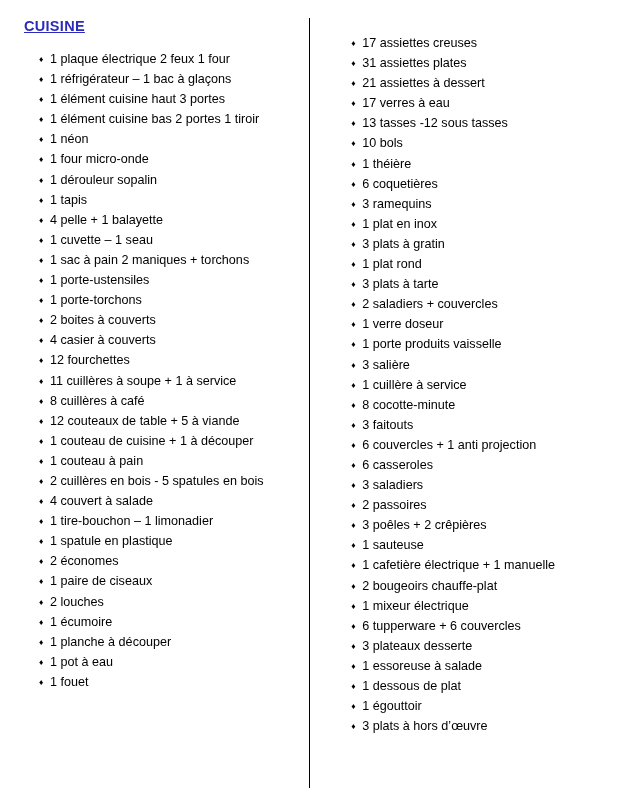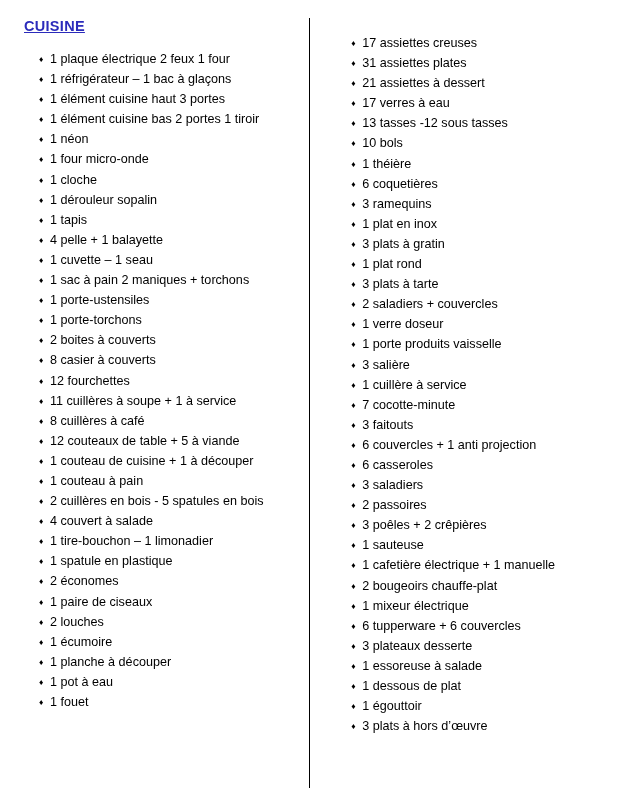--- a/index.html
+++ b/index.html
@@ -86,30 +86,29 @@
 
     <div class="col col-left">
       <div class="section-title">CUISINE</div>
       <ul class="items">
         <li>1 plaque électrique 2 feux 1 four</li>
         <li>1 réfrigérateur – 1 bac à glaçons</li>
         <li>1 élément cuisine haut 3 portes</li>
         <li>1 élément cuisine bas 2 portes 1 tiroir</li>
         <li>1 néon</li>
         <li>1 four micro-onde</li>
-        <li>1 cloche</li>
         <li>1 dérouleur sopalin</li>
         <li>1 tapis</li>
         <li>4 pelle + 1 balayette</li>
         <li>1 cuvette – 1 seau</li>
         <li>1 sac à pain 2 maniques + torchons</li>
         <li>1 porte-ustensiles</li>
         <li>1 porte-torchons</li>
         <li>2 boites à couverts</li>
-        <li>8 casier à couverts</li>
+        <li>4 casier à couverts</li>
         <li>12 fourchettes</li>
         <li>11 cuillères à soupe + 1 à service</li>
         <li>8 cuillères à café</li>
         <li>12 couteaux de table + 5 à viande</li>
         <li>1 couteau de cuisine + 1 à découper</li>
         <li>1 couteau à pain</li>
         <li>2 cuillères en bois  - 5 spatules en bois</li>
         <li>4 couvert à salade</li>
         <li>1 tire-bouchon – 1 limonadier</li>
         <li>1 spatule en plastique</li>
@@ -139,21 +138,21 @@
         <li>3 ramequins</li>
         <li>1 plat en inox</li>
         <li>3 plats à gratin</li>
         <li>1 plat rond</li>
         <li>3 plats à tarte</li>
         <li>2 saladiers + couvercles</li>
         <li>1 verre doseur</li>
         <li>1 porte produits vaisselle</li>
         <li>3 salière</li>
         <li>1 cuillère à service</li>
-        <li>7 cocotte-minute</li>
+        <li>8 cocotte-minute</li>
         <li>3 faitouts</li>
         <li>6 couvercles + 1 anti projection</li>
         <li>6 casseroles</li>
         <li>3 saladiers</li>
         <li>2 passoires</li>
         <li>3 poêles + 2 crêpières</li>
         <li>1 sauteuse</li>
         <li>1 cafetière électrique + 1 manuelle</li>
         <li>2 bougeoirs chauffe-plat</li>
         <li>1 mixeur électrique</li>

